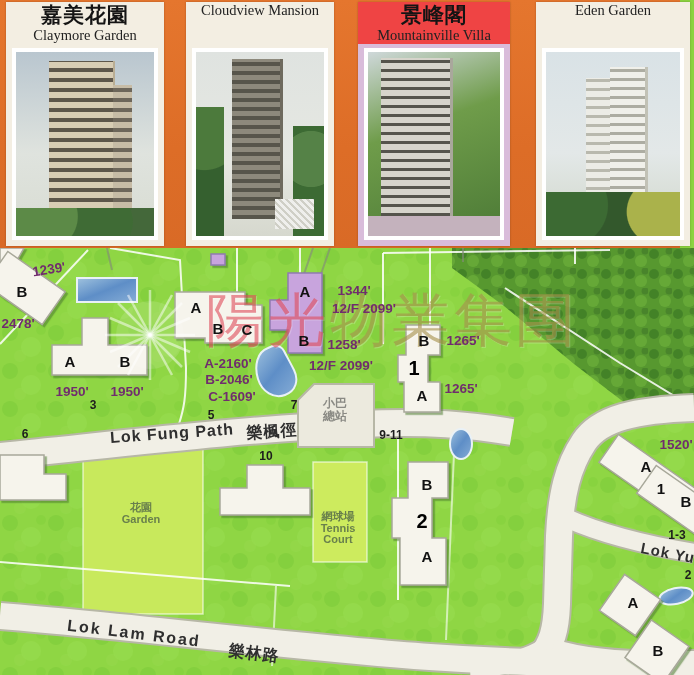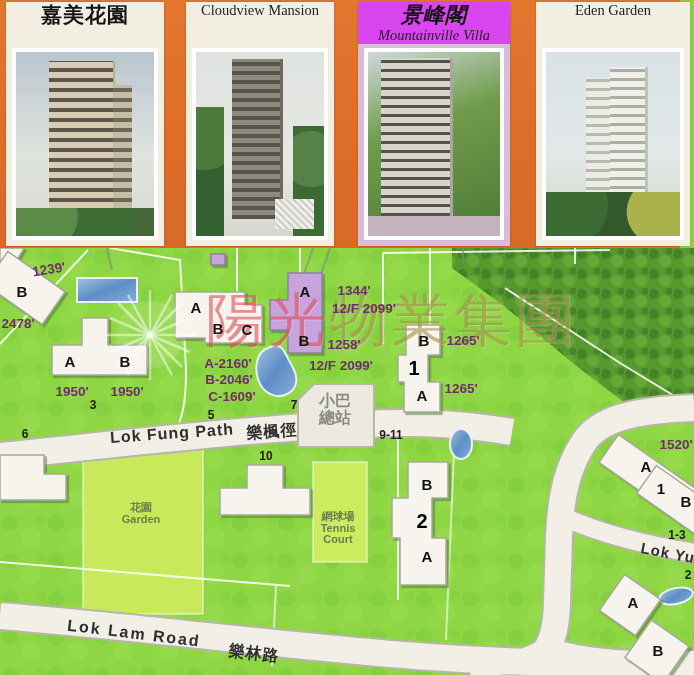--- a/index.html
+++ b/index.html
@@ -9,48 +9,49 @@
   .header{position:absolute;left:0;top:0;width:680px;height:248px;
           background:linear-gradient(180deg,#e5762e 0%,#dd6d27 60%,#d96a26 100%);}
   .card{position:absolute;top:2px;height:244px;background:#f3eee2;box-shadow:0 0 2px rgba(0,0,0,.25);}
   .card .title-zh{font-family:"Liberation Serif","DejaVu Serif",serif;font-weight:bold;
                   font-size:21px;color:#141414;text-align:center;line-height:24px;padding-top:1px;letter-spacing:1px;}
   .card .title-en{font-family:"Liberation Serif","DejaVu Serif",serif;font-size:14.5px;color:#222;
                   text-align:center;line-height:17px;}
   .photo{position:absolute;left:6px;right:6px;top:46px;bottom:6px;background:#fff;padding:4px;}
   .photo-inner{position:relative;width:100%;height:100%;overflow:hidden;}
   .card3{background:#d9bcda;}
-  .card3 .titlebox{background:#d946ef;font-style:italic;}
+  .card3 .titlebox{background:#ef4444;}
   .tower{position:absolute;}
   
   .map{position:absolute;left:0;top:248px;width:694px;height:427px;}
   .map svg{position:absolute;left:0;top:0;}
   .lbl{position:absolute;transform:translate(-50%,-50%);white-space:nowrap;line-height:1.05;}
   .meas{font-size:13.5px;font-weight:bold;color:#702d6d;}
   .blk{font-size:15px;font-weight:600;color:#111;}
   .blknum{font-size:20px;font-weight:bold;color:#000;}
   .lot{font-size:12px;font-weight:600;color:#1d1d1d;}
   .road-lbl{font-size:16px;font-weight:bold;color:#2f2f2f;letter-spacing:1px;}
   .area-lbl{font-size:11px;font-weight:bold;color:#69804c;text-align:center;}
-  .minibus{font-size:16px;font-weight:bold;color:#8a8a84;text-align:right;}
+  .minibus{font-size:12px;font-weight:bold;color:#8a8a84;text-align:right;}
   .watermark{position:absolute;left:206px;top:44px;font-family:"Liberation Serif","DejaVu Serif",serif;
              font-size:58px;font-weight:normal;letter-spacing:4px;opacity:.62;line-height:1;text-align:right;}
   .wm1{color:#df4f5e;text-shadow:1px 1px 0 rgba(255,255,255,.35);}
   .wm2{color:#a7914e;text-shadow:1px 1px 0 rgba(255,255,255,.35);}
 </style>
 </head>
 <body>
 
 <div class="stage">
 
   <div class="header">
 
     <div class="card" style="left:6px;width:158px;">
       <div class="titlebox">
         <div class="title-zh">嘉美花園</div>
+        <div class="title-en">Claymore Garden</div>
       </div>
       <div class="photo">
         <div class="photo-inner" style="background:linear-gradient(180deg,#b9c6cf 0%,#dfe3de 55%,#d8dcd2 100%);">
           <div class="tower" style="left:24%;width:46%;top:5%;bottom:13%;background:repeating-linear-gradient(0deg,#5d564a 0 4px,#d8cdb4 4px 10px);box-shadow:2px 0 0 #b9ad93;"></div>
           <div class="tower" style="left:70%;width:14%;top:18%;bottom:13%;background:repeating-linear-gradient(0deg,#6d665a 0 4px,#c7bca6 4px 10px);"></div>
           <div class="tower" style="left:0;right:0;bottom:0;height:15%;background:radial-gradient(circle at 20% 30%,#5c8a47 0 30%,transparent 31%),radial-gradient(circle at 60% 50%,#3f6b35 0 40%,transparent 41%),#44683a;"></div>
         </div>
       </div>
     </div>
 

